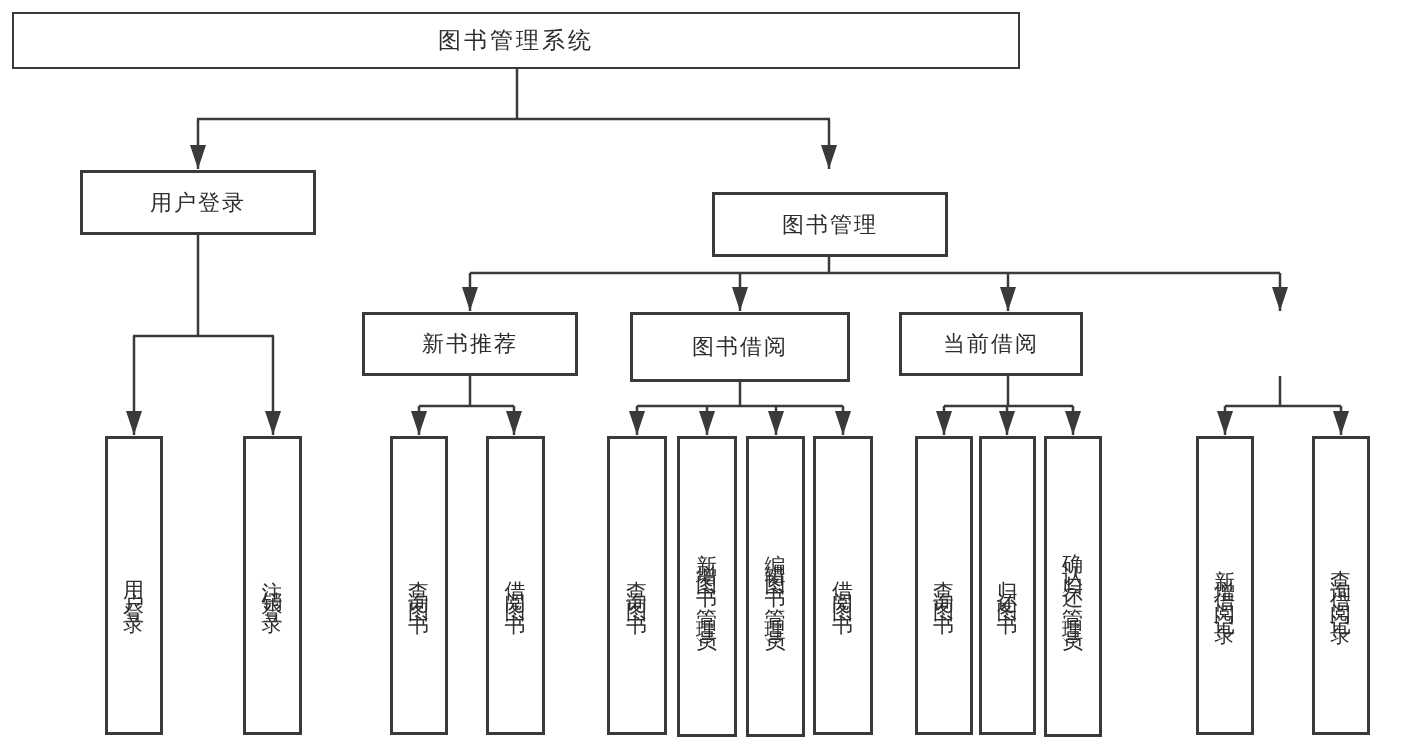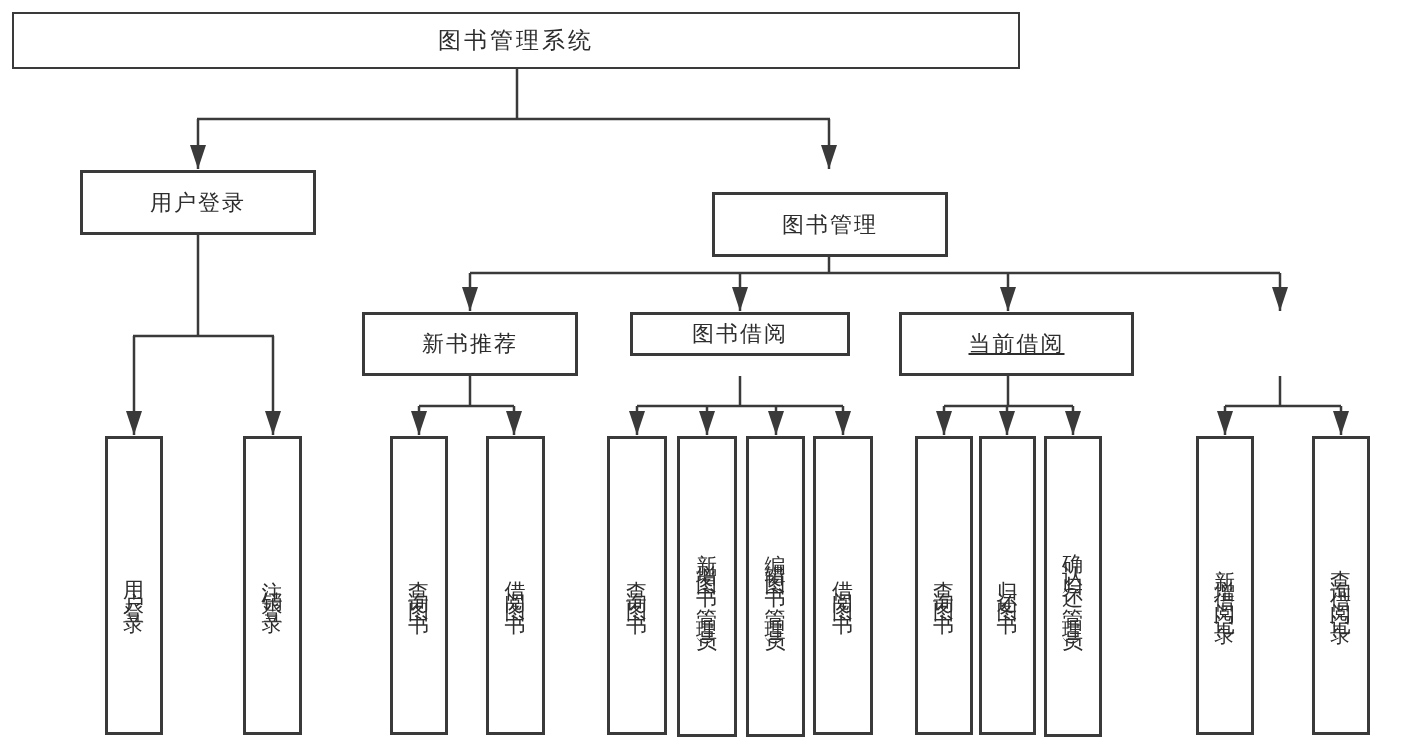--- a/index.html
+++ b/index.html
@@ -128,24 +128,24 @@
   <div class="node lvl2" style="left:80px;top:170px;width:236px;height:65px;">
     <span>用户登录</span>
   </div>
   <div class="node lvl2" style="left:712px;top:170px;width:236px;height:65px;margin-top:22px;">
     <span>图书管理</span>
   </div>
 
   <div class="node lvl3" style="left:362px;top:312px;width:216px;height:64px;">
     <span>新书推荐</span>
   </div>
-  <div class="node lvl3" style="left:630px;top:312px;width:220px;height:44px;">
+  <div class="node lvl3" style="left:630px;top:312px;width:220px;height:70px;">
     <span>图书借阅</span>
   </div>
-  <div class="node lvl3" style="left:899px;top:312px;width:235px;height:64px;text-decoration:underline;">
+  <div class="node lvl3" style="left:899px;top:312px;width:184px;height:64px;">
     <span>当前借阅</span>
   </div>
 
   <div class="node leaf" style="left:105px;top:436px;width:58px;height:299px;">
     <span class="vtext">用户登录</span>
   </div>
   <div class="node leaf" style="left:243px;top:436px;width:59px;height:299px;">
     <span class="vtext">注销登录</span>
   </div>
 

